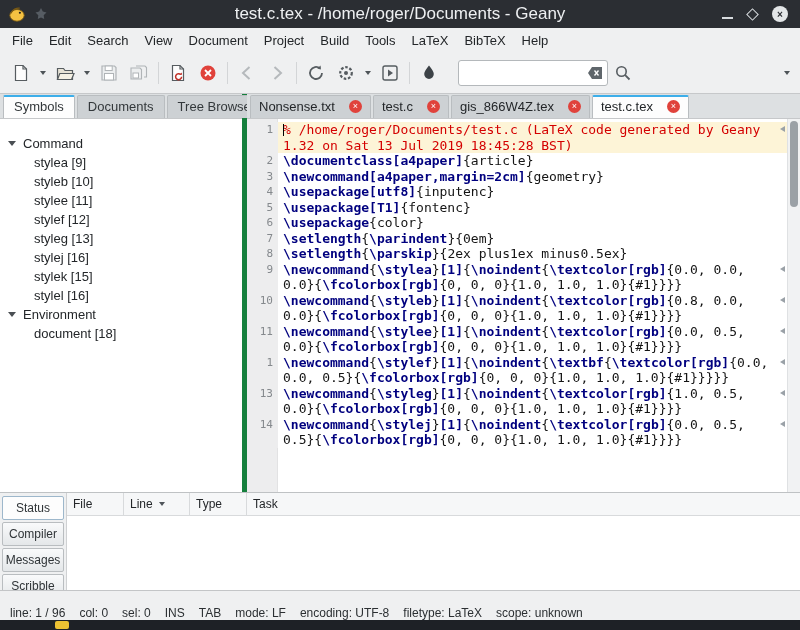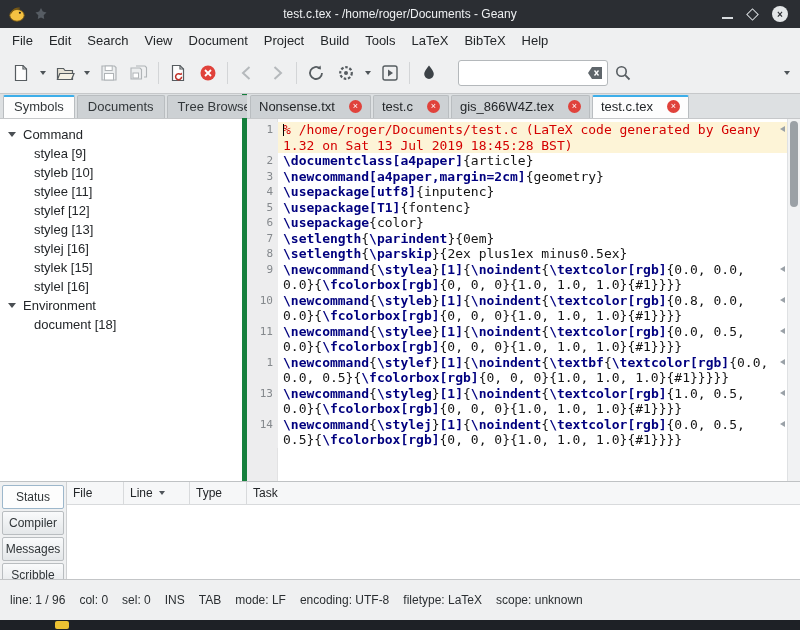--- a/index.html
+++ b/index.html
@@ -3,21 +3,21 @@
 <meta charset="utf-8">
 <style>
   *{margin:0;padding:0;box-sizing:border-box}
   html,body{width:800px;height:630px;overflow:hidden}
   body{font-family:"Liberation Sans",sans-serif;font-size:13px;color:#232629;background:#eff0f1}
   .app{display:flex;flex-direction:column;width:800px;height:630px}
 
   
   .titlebar{height:28px;flex:none;background:#2b2e33;display:flex;align-items:center;position:relative}
   .tb-icons{display:flex;align-items:center;gap:8px;padding-left:8px;z-index:1}
-  .tb-title{position:absolute;left:0;right:0;text-align:center;color:#eef0f2;font-size:12px}
+  .tb-title{position:absolute;left:0;right:0;text-align:center;color:#eef0f2;font-size:17px}
   .tb-controls{margin-left:auto;display:flex;align-items:center;gap:15px;padding-right:12px;z-index:1}
   .wc{display:inline-flex;align-items:center;justify-content:center;cursor:pointer}
   .wc-min{width:11px;height:2px;background:#d7dbde;margin-top:7px}
   .wc-max{width:9px;height:9px;border:1.5px solid #d7dbde;transform:rotate(45deg)}
   .wc-close{width:16px;height:16px;border-radius:50%;background:#e3e6e8;color:#2b2e33;font-size:10px;font-weight:bold}
 
   
   .menubar{height:25px;flex:none;display:flex;align-items:center;padding-left:4px}
   .menu-item{padding:4px 8px;cursor:default}
 
@@ -33,21 +33,21 @@
   .clear-ic{position:absolute;right:5px;top:6px}
   .spacer{flex:1}
 
   
   .main{flex:1;display:flex;min-height:0}
   .sidebar{width:247px;flex:none;display:flex;flex-direction:column;border-right:5px solid #15803d;background:#fff}
   .tabbar{height:25px;flex:none;display:flex;align-items:flex-end;background:#dde0e2;border-bottom:1px solid #c6c8ca;padding-left:3px;gap:2px}
   .tab{padding:3px 10px 4px;background:#cdd1d4;border:1px solid #b9bdc0;border-bottom:none;border-radius:2px 2px 0 0;color:#33383b;cursor:pointer;white-space:nowrap}
   .tab.active{background:#fdfdfd;border-top:2px solid var(--accent);padding-top:2px}
 
-  .symbols{flex:1;overflow:hidden;padding-top:6px}
+  .symbols{flex:1;overflow:hidden;padding-top:15px}
   .tree-group{display:flex;align-items:center;height:19px;padding-left:8px;gap:7px;cursor:pointer}
   .expander{width:0;height:0;border-left:4px solid transparent;border-right:4px solid transparent;border-top:5px solid #4a4f53}
   .tree-item{height:19px;line-height:19px;padding-left:34px;cursor:pointer;white-space:nowrap}
 
   
   .editor-pane{flex:1;display:flex;flex-direction:column;min-width:0}
   .dtab{display:flex;align-items:center;gap:14px;padding:3px 8px 4px;background:#cdd1d4;border:1px solid #b9bdc0;border-bottom:none;border-radius:2px 2px 0 0;cursor:pointer;white-space:nowrap}
   .dtab.active{background:#fdfdfd;border-top:2px solid var(--accent);padding-top:2px}
   .closec{width:13px;height:13px;flex:none;border-radius:50%;background:var(--red);color:#fff;font-size:9px;line-height:1;display:inline-flex;align-items:center;justify-content:center;cursor:pointer}
   .editor{flex:1;position:relative;background:#fff;overflow:hidden;font-family:"DejaVu Sans Mono",monospace;font-size:13px;line-height:15.5px}
@@ -71,21 +71,21 @@
   .btab{height:24px;flex:none;border:1px solid #b9bdc0;border-radius:2px;background:linear-gradient(#f9fafb,#e4e7e9);font-size:12px;display:flex;align-items:center;justify-content:center;color:#2f3437;cursor:pointer}
   .btab.active{background:#fdfdfd;border-color:#9db7cb}
   .bcontent{flex:1;display:flex;flex-direction:column;min-width:0}
   .cols{height:23px;flex:none;display:flex;background:#f6f7f8;border-bottom:1px solid #d8dadc}
   .col{border-right:1px solid #d8dadc;padding:3px 6px;font-size:12px;display:flex;align-items:center;gap:6px;cursor:pointer}
   .col .sort{width:0;height:0;border-left:3.5px solid transparent;border-right:3.5px solid transparent;border-top:4px solid #50555a}
   .col-0{width:57px;flex:none}.col-1{width:66px;flex:none}.col-2{width:57px;flex:none}.col-3{flex:1;border-right:none}
   .bbody{flex:1;background:#fff}
 
   
-  .statusbar{height:41px;flex:none;display:flex;align-items:center;background:#eff0f1;border-top:1px solid #c3c5c7;padding-left:10px;gap:14px;font-size:12px;color:#2b2f32}
+  .statusbar{height:30px;flex:none;display:flex;align-items:flex-end;background:#eff0f1;border-top:1px solid #c3c5c7;padding-left:10px;gap:14px;font-size:12px;color:#2b2f32}
 
   
   .taskbar{height:10px;flex:none;background:#1e2126;position:relative}
   .panel-icon{position:absolute;left:55px;top:1px;width:14px;height:8px;background:#edc233;border-radius:2px}
 </style>
 </head>
 <body>
 
 <div class="app">
 

